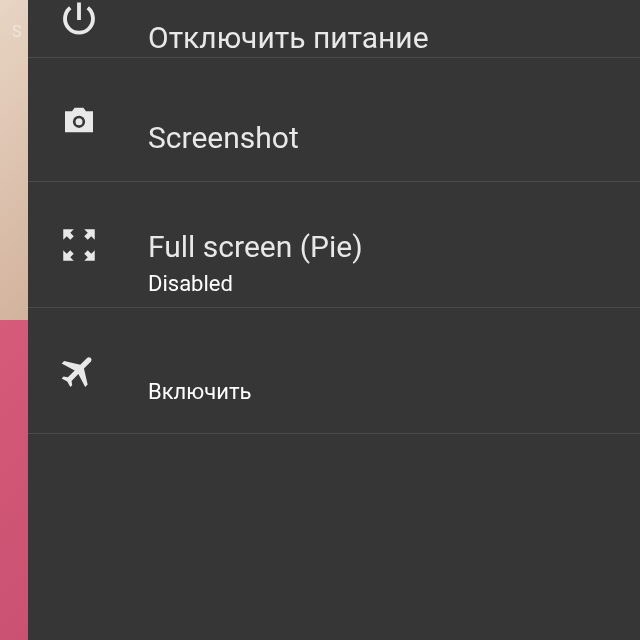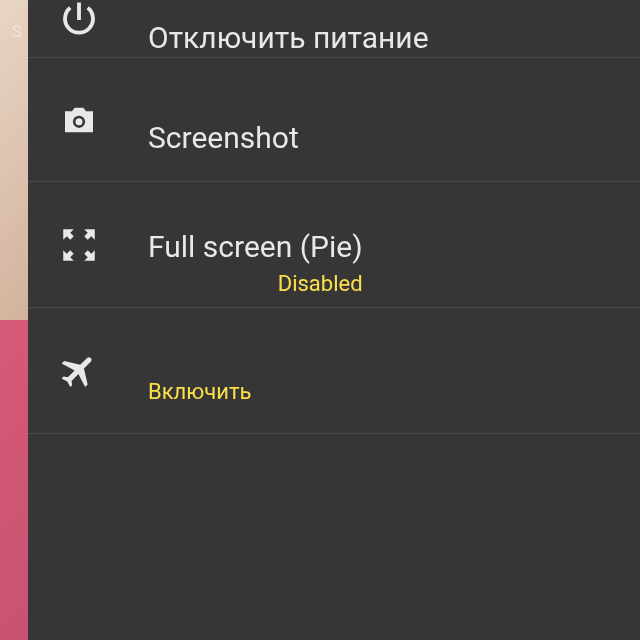--- a/index.html
+++ b/index.html
@@ -71,21 +71,20 @@
     }
     .menu-item:first-child {
       height: 90px;
       padding-top: 15px;
     }
     .menu-item.single {
       height: 124px;
     }
     .menu-item.double {
       height: 126px;
-      text-align: right;
     }
     .icon-wrap {
       width: 74px;
       display: flex;
       justify-content: flex-start;
       align-items: center;
       flex-shrink: 0;
     }
     .icon-wrap svg {
       width: 42px;
@@ -97,21 +96,21 @@
       padding-left: 16px;
       margin-top: 36px;
     }
     .item-label {
       color: #e8e8e8;
       font-size: 30px;
       font-weight: 400;
       line-height: 1.2;
     }
     .item-sublabel {
-      color: #fde047;
+      color: #ffffff;
       font-size: 22px;
       font-weight: 400;
       margin-top: 6px;
     }
     .status-text {
       position: absolute;
       left: 12px;
       top: 22px;
       font-size: 16px;
       color: rgba(255,255,255,0.45);

